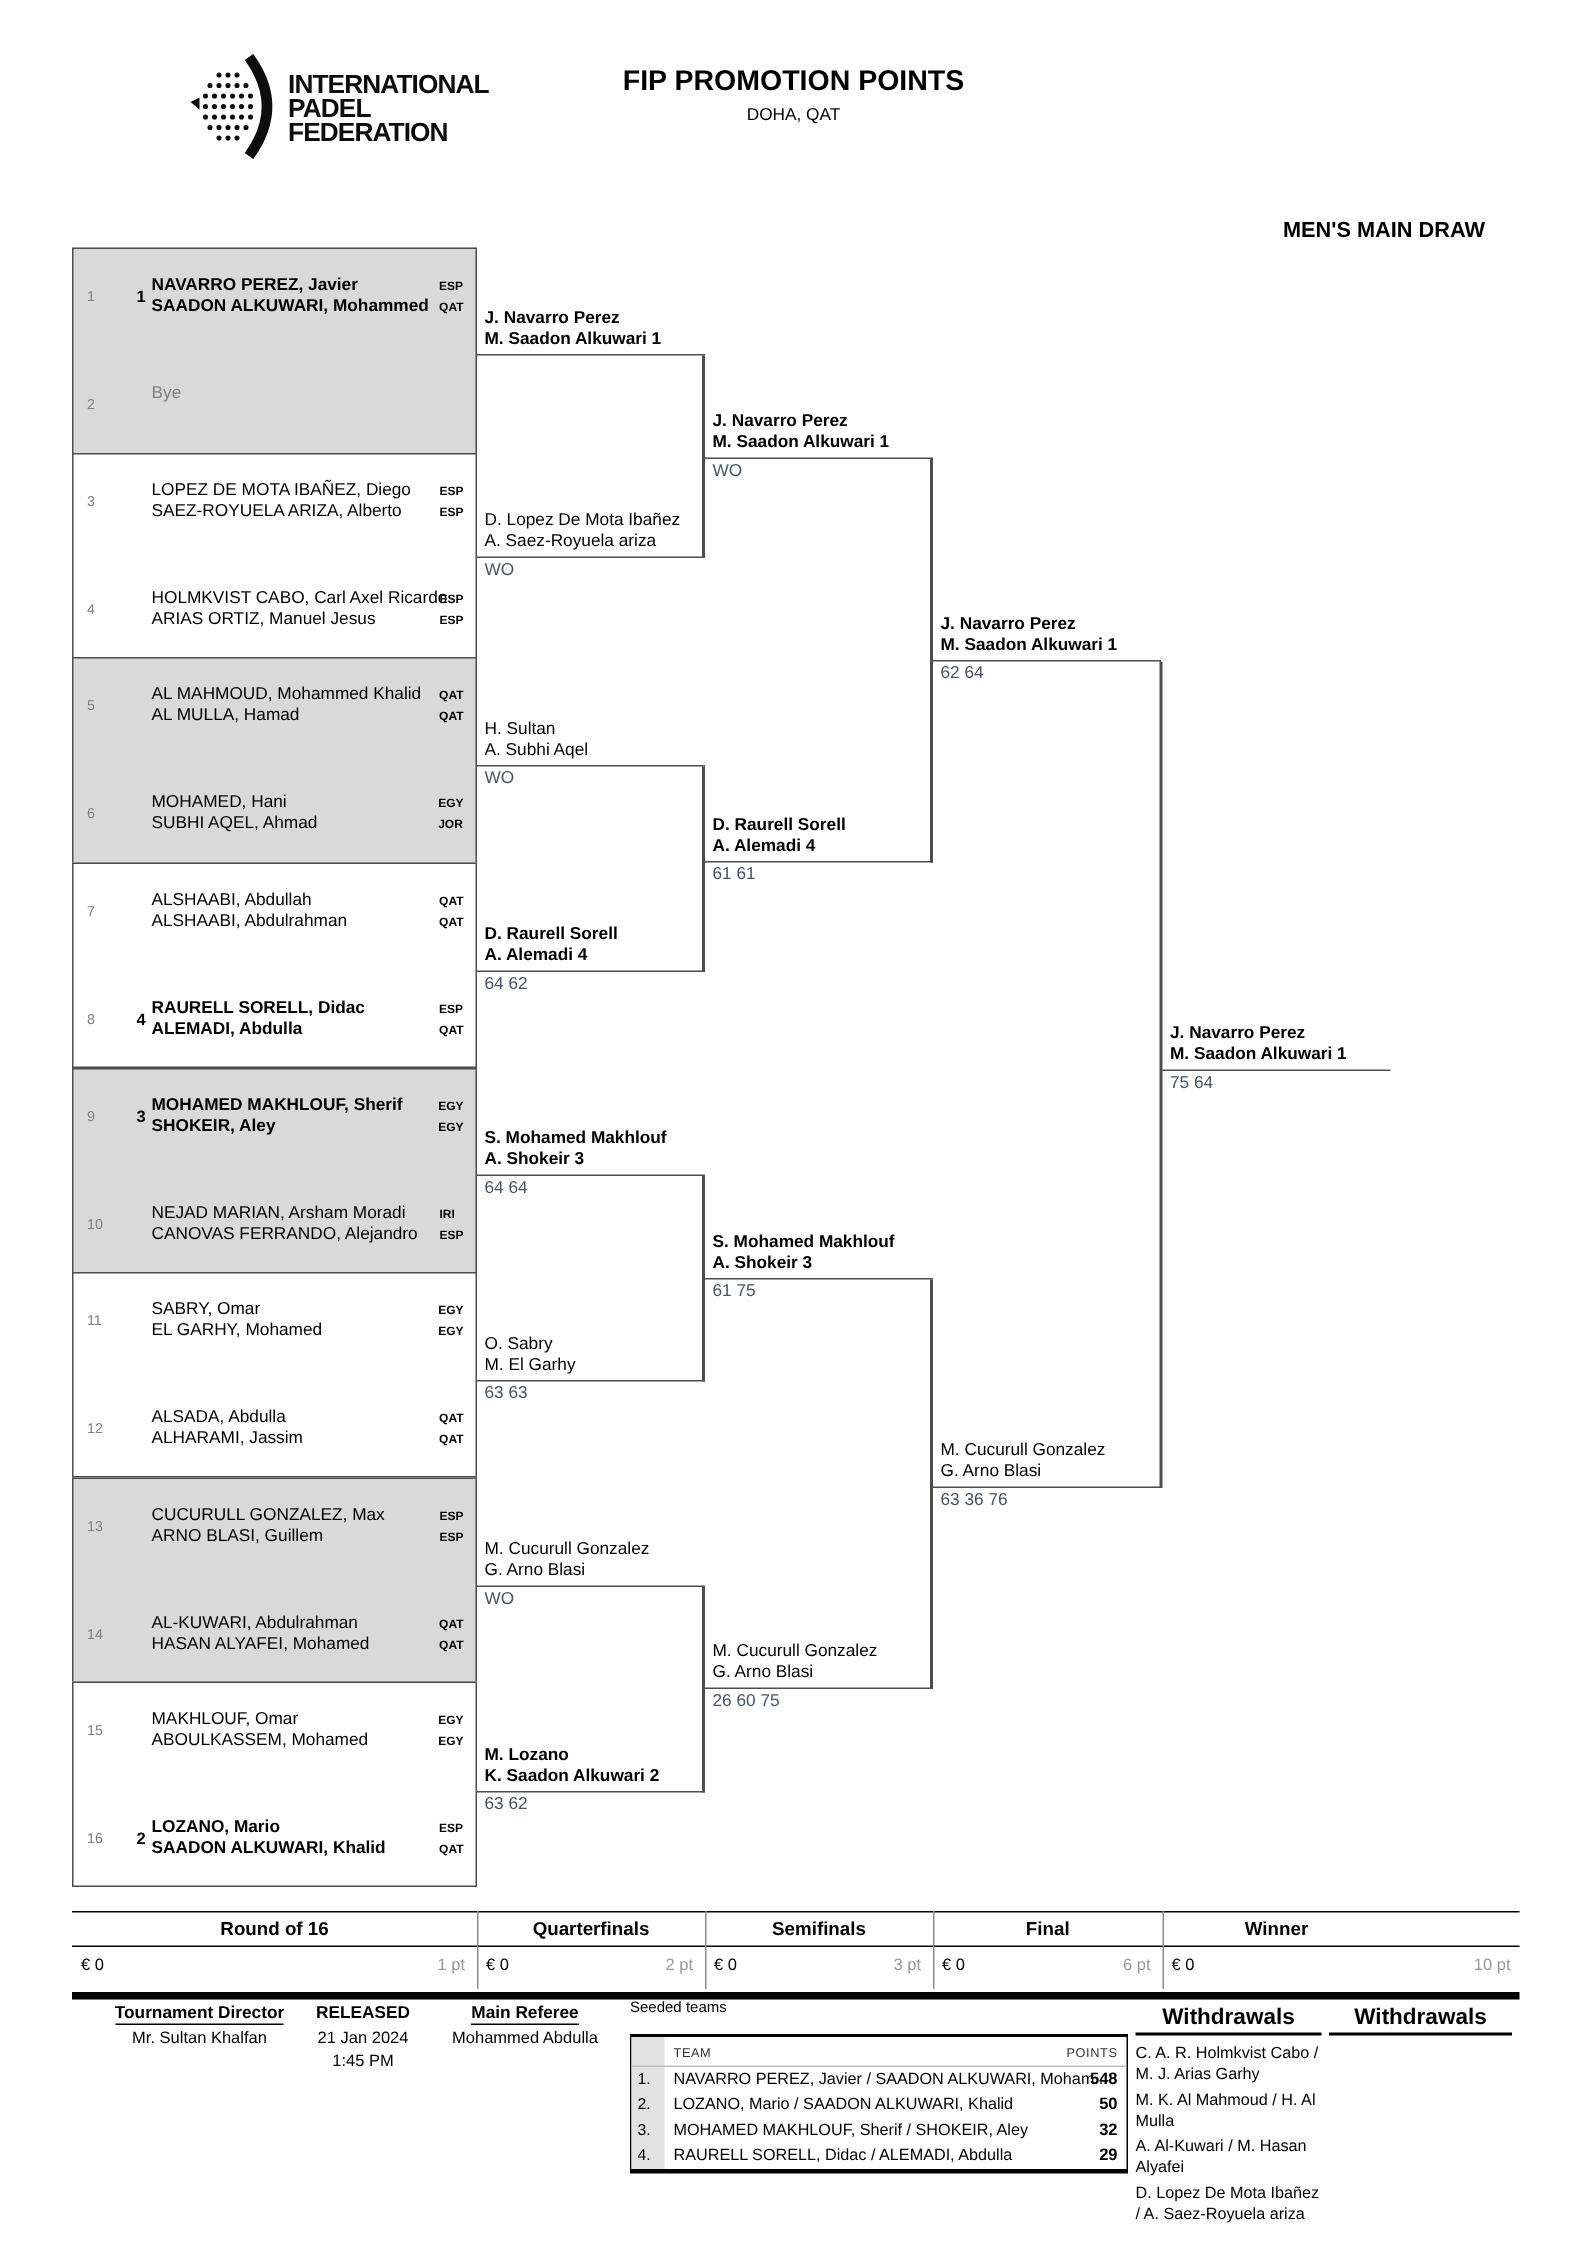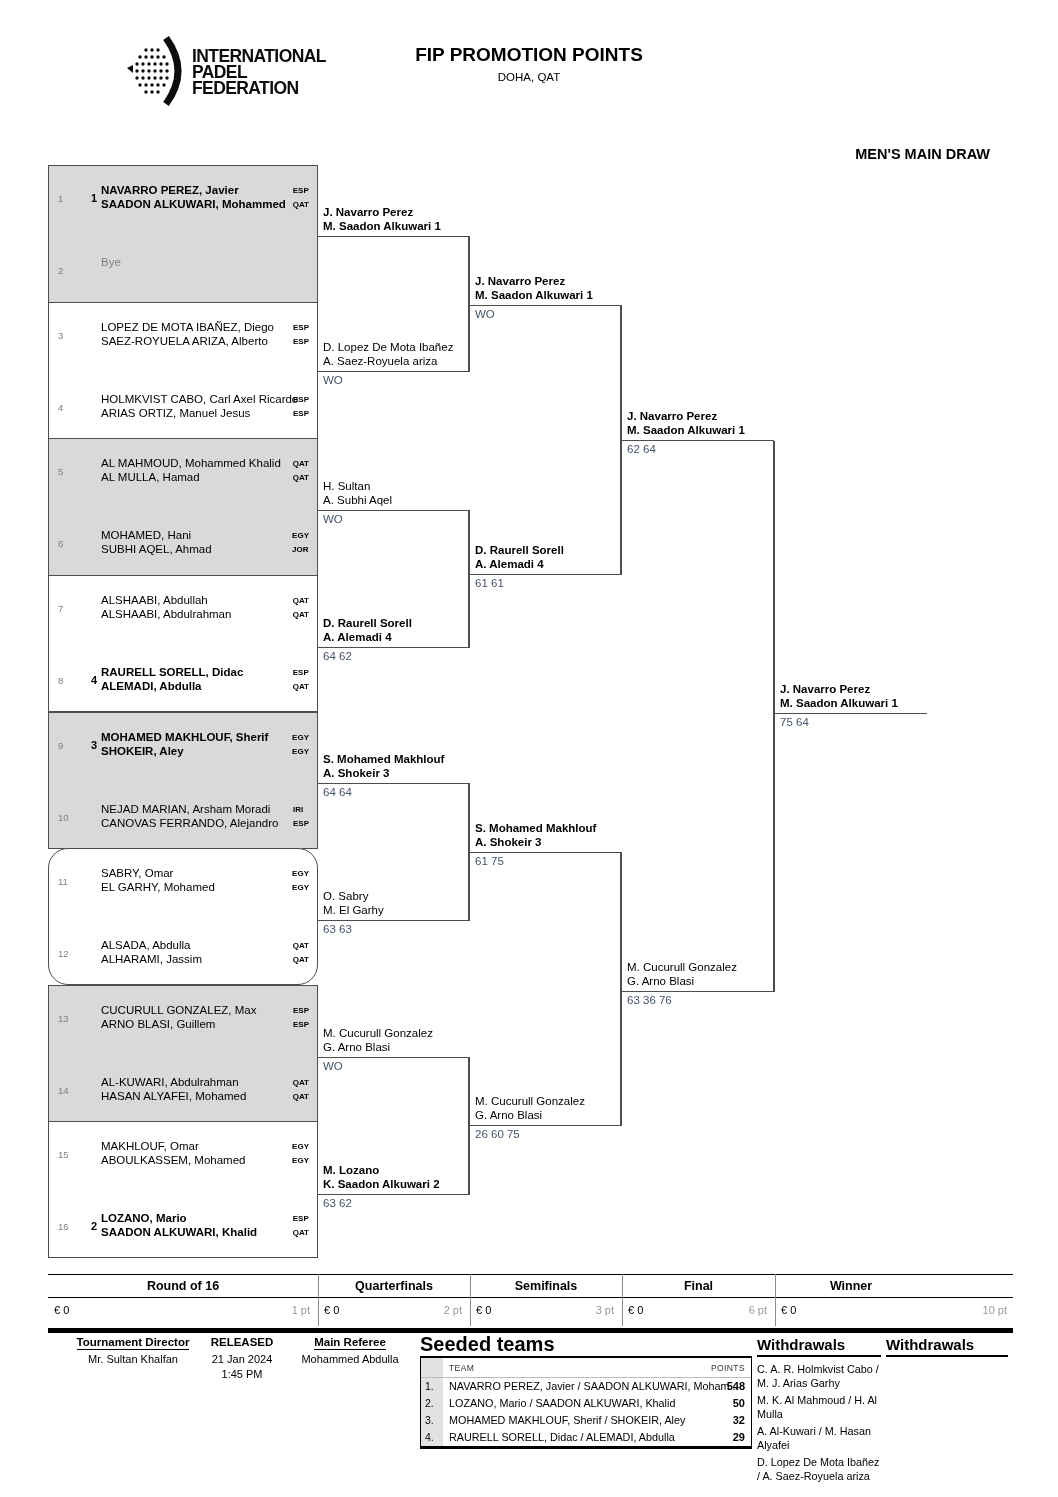--- a/index.html
+++ b/index.html
@@ -43,34 +43,34 @@
   .rt-pts{position:absolute;top:1304px;font-size:11px;color:#999;text-align:right;}
   .thick-bar{position:absolute;left:48px;top:1328px;width:965px;height:5px;background:#000;}
 
   
   .f-block{position:absolute;top:1336px;text-align:center;font-size:11px;}
   .f-head{font-weight:bold;font-size:11.5px;}
   .f-head.u span{border-bottom:1.4px solid #000;padding-bottom:1px;}
   .f-val{margin-top:5px;}
   .f-val2{margin-top:3px;}
 
-  .st-title{position:absolute;left:420px;top:1333px;font-weight:bold;font-size:20px;}
+  .st-title{position:absolute;left:420px;top:1333px;font-weight:normal;font-size:10px;}
   .st-table{position:absolute;left:420px;top:1356px;width:332px;border:1px solid #000;
             border-top:2.5px solid #000;border-bottom:3px solid #000;box-sizing:border-box;}
   .st-numcol{position:absolute;left:0;top:0;bottom:0;width:22px;background:#e2e2e2;}
   .st-hrow{position:relative;height:19px;border-bottom:1px solid #bbb;}
   .st-hteam{position:absolute;left:28px;top:5px;font-size:8.5px;color:#333;letter-spacing:0.4px;}
   .st-hpts{position:absolute;right:6px;top:5px;font-size:8.5px;color:#333;letter-spacing:0.4px;}
   .st-row{position:relative;height:17px;}
   .st-num{position:absolute;left:4px;top:2px;font-size:10.5px;}
   .st-team{position:absolute;left:28px;top:2px;font-size:10.8px;white-space:nowrap;}
   .st-pts{position:absolute;right:6px;top:2px;font-size:11px;font-weight:bold;}
 
   .wd-block{position:absolute;top:1336px;}
-  .wd-title{font-weight:bold;font-size:15px;border-bottom:2px solid #000;padding-bottom:2px;}
+  .wd-title{font-weight:bold;font-size:15px;border-bottom:2px solid #000;padding-bottom:2px;text-align:center;}
   .wd-items{margin-top:5px;font-size:10.8px;line-height:14px;}
   .wd-items div{margin-bottom:3px;}
 </style>
 </head>
 <body>
 
 <div class="page">
 
   <div class="logo">
     <svg width="62" height="72" viewBox="0 0 62 72">
@@ -245,21 +245,21 @@
           <div>NEJAD MARIAN, Arsham Moradi</div>
           <div>CANOVAS FERRANDO, Alejandro</div>
         </div>
       <div class="ioc">
           <div>IRI</div>
           <div>ESP</div>
         </div>
     </div>
   </div>
 
-  <div class="r16-box" style="top:848px;height:137px;border-radius:20px;">
+  <div class="r16-box" style="top:848px;height:137px;">
     <div class="slot sA">
       <span class="pos">11</span>
       <div class="names">
           <div>SABRY, Omar</div>
           <div>EL GARHY, Mohamed</div>
         </div>
       <div class="ioc">
           <div>EGY</div>
           <div>EGY</div>
         </div>

